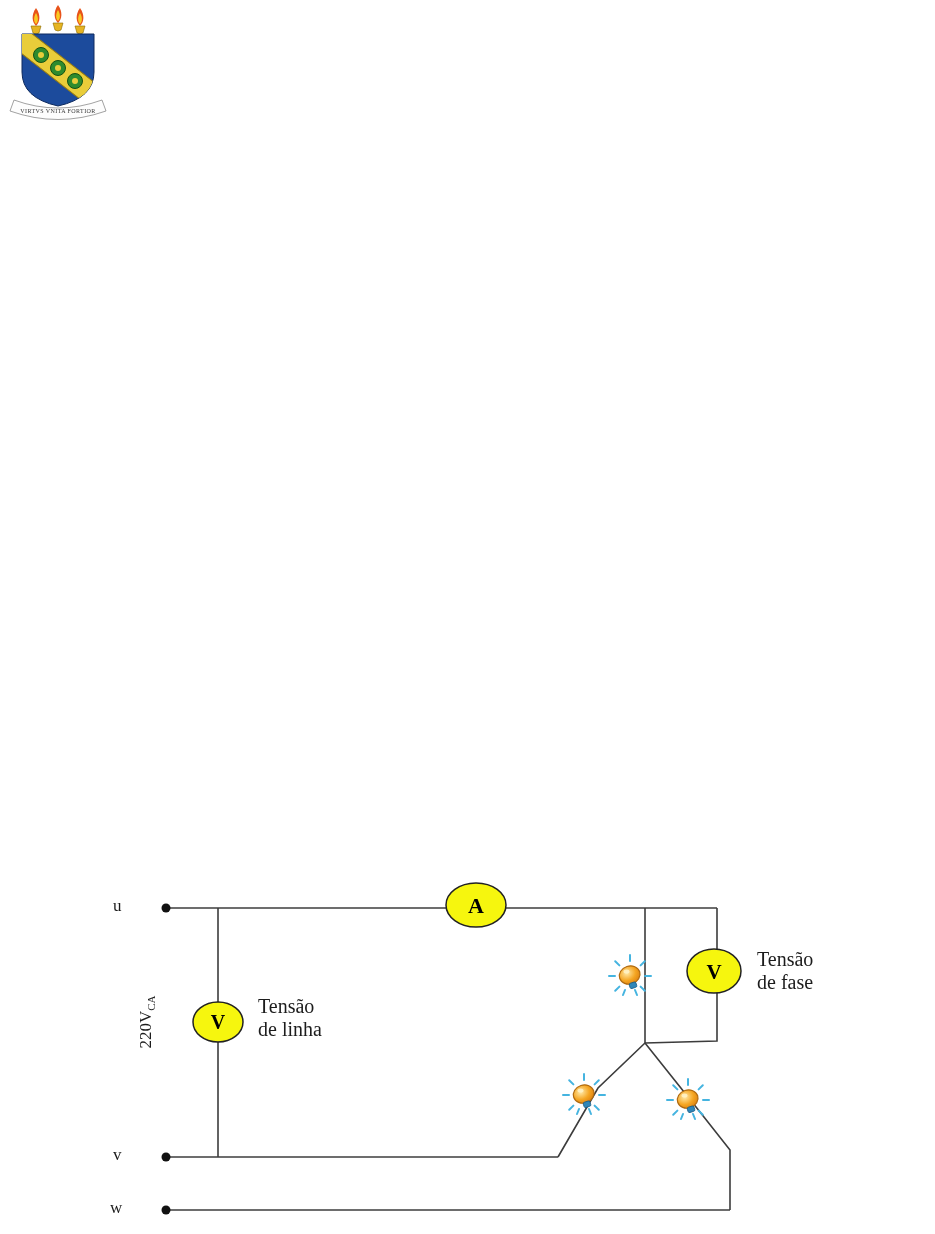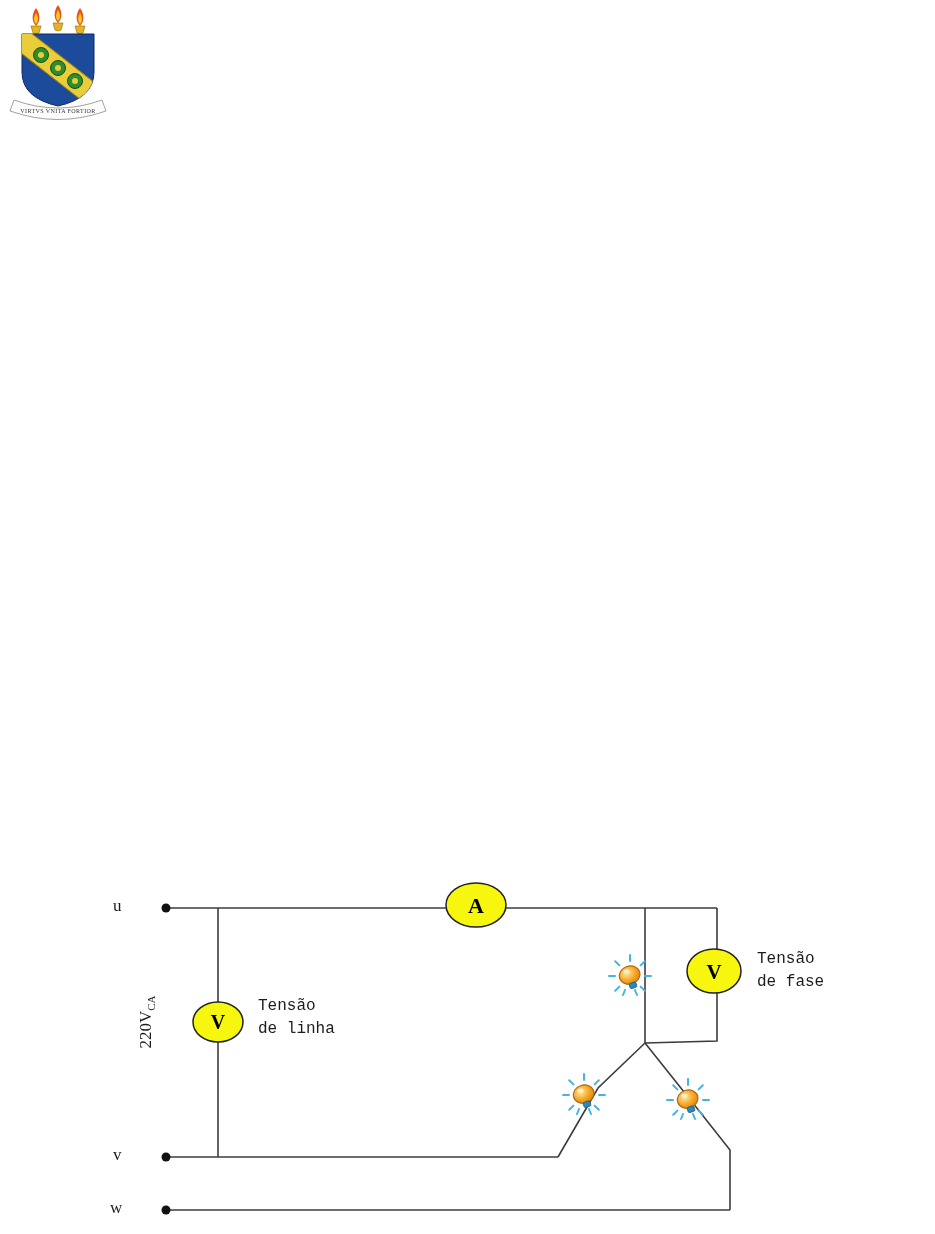--- a/index.html
+++ b/index.html
@@ -8,21 +8,21 @@
     width: 935px;
     height: 1234px;
     background: #ffffff;
     font-family: "Liberation Serif", serif;
     overflow: hidden;
   }
   .logo-svg { position: absolute; left: 8px; top: 4px; }
   .circuit-svg { position: absolute; left: 0; top: 0; }
   .label { position: absolute; color: #1c1c1c; }
   .phase-label { font-size: 17px; }
-  .caption { font-size: 16px; line-height: 23px; font-family: Liberation Mono, monospace; }
+  .caption { font-size: 20px; line-height: 23px; }
   .source-label {
     left: 99px; top: 1011px;
     width: 96px; height: 22px;
     text-align: center;
     font-size: 17px;
     transform: rotate(-90deg);
   }
   .source-label sub { font-size: 11px; }
   svg text.meter-letter {
     font-family: "Liberation Serif", serif;

